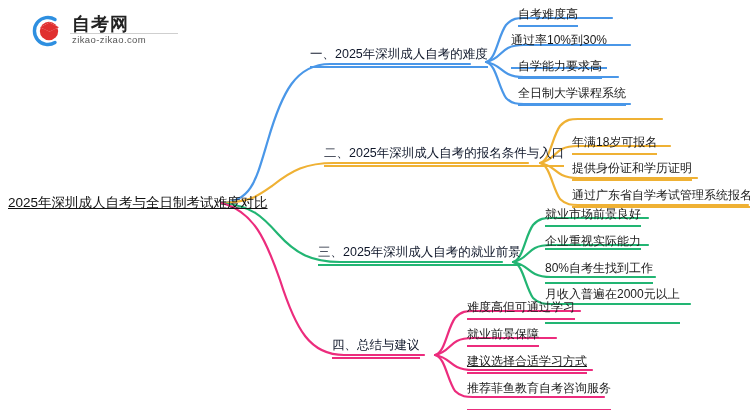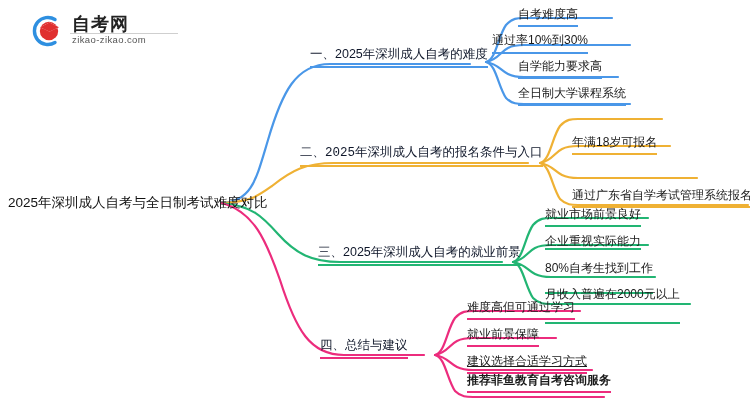--- a/index.html
+++ b/index.html
@@ -77,20 +77,21 @@
     white-space: nowrap;
     color: #1a1a1a;
     line-height: 1;
   }
   .root-node {
     font-size: 13.5px;
     font-weight: 500;
     left: 8px;
     top: 196px;
     color: #111111;
+    text-decoration: underline;
   }
   .l1-node {
     font-size: 12.5px;
     color: #0f172a;
   }
   .l2-node {
     font-size: 12px;
     color: #1a1a1a;
   }
 </style>
@@ -140,35 +141,36 @@
 
     <path d="M435,355 C445,353 447,329 455,318 C461,311 467,311 473,311 L580,311" fill="none" stroke="#ec2c7d" stroke-width="2.2" stroke-linecap="round"></path>
     <path d="M435,355 C447,353 449,345 457,341 C463,338 467,338 473,338 L556,338" fill="none" stroke="#ec2c7d" stroke-width="2.2" stroke-linecap="round"></path>
     <path d="M435,355 C447,357 449,363 457,367 C463,370 467,370 473,370 L592,370" fill="none" stroke="#ec2c7d" stroke-width="2.2" stroke-linecap="round"></path>
     <path d="M435,355 C445,357 447,379 455,391 C461,397 467,397 473,397 L604,397" fill="none" stroke="#ec2c7d" stroke-width="2.2" stroke-linecap="round"></path>
   </svg>
 
   <div class="node root-node">2025年深圳成人自考与全日制考试难度对比</div>
 
   <div class="node l1-node" style="left: 310px; top: 48px; border-bottom: 2.2px solid rgb(74, 151, 232); padding-bottom: 5px;">一、2025年深圳成人自考的难度</div>
-  <div class="node l1-node" style="left: 300px; top: 147px; border-bottom: 2.2px solid rgb(239, 177, 52); padding-bottom: 5px; font-family: Liberation Mono, monospace;">二、2025年深圳成人自考的报名条件与入口</div>
+  <div class="node l1-node" style="left: 324px; top: 147px; border-bottom: 2.2px solid rgb(239, 177, 52); padding-bottom: 5px;">二、2025年深圳成人自考的报名条件与入口</div>
   <div class="node l1-node" style="left: 318px; top: 246px; border-bottom: 2.2px solid rgb(34, 181, 115); padding-bottom: 5px;">三、2025年深圳成人自考的就业前景</div>
-  <div class="node l1-node" style="left: 320px; top: 339px; border-bottom: 2.2px solid rgb(236, 44, 125); padding-bottom: 5px;">四、总结与建议</div>
+  <div class="node l1-node" style="left: 332px; top: 339px; border-bottom: 2.2px solid rgb(236, 44, 125); padding-bottom: 5px;">四、总结与建议</div>
 
   <div class="node l2-node" style="left: 518px; top: 8px; border-bottom: 2.2px solid rgb(74, 151, 232); padding-bottom: 5px;">自考难度高</div>
-  <div class="node l2-node" style="left: 492px; top: 34px; border-bottom: 2.2px solid rgb(74, 151, 232); padding-bottom: 6px;">通过率10%到30%</div>
+  <div class="node l2-node" style="left: 511px; top: 34px; border-bottom: 2.2px solid rgb(74, 151, 232); padding-bottom: 21px;">通过率10%到30%</div>
   <div class="node l2-node" style="left: 518px; top: 60px; border-bottom: 2.2px solid rgb(74, 151, 232); padding-bottom: 5px;">自学能力要求高</div>
   <div class="node l2-node" style="left: 518px; top: 87px; border-bottom: 2.2px solid rgb(74, 151, 232); padding-bottom: 5px;">全日制大学课程系统</div>
 
   <div class="node l2-node" style="left: 572px; top: 136px; border-bottom: 2.2px solid rgb(239, 177, 52); padding-bottom: 5px;">年满18岁可报名</div>
+  <div class="node l2-node" style="left: 572px; top: 162px; border-bottom: 2.2px solid rgb(239, 177, 52); padding-bottom: 5px;">提供身份证和学历证明</div>
   <div class="node l2-node" style="left: 572px; top: 189px; border-bottom: 2.2px solid rgb(239, 177, 52); padding-bottom: 5px;">通过广东省自学考试管理系统报名</div>
 
   <div class="node l2-node" style="left: 545px; top: 208px; border-bottom: 2.2px solid rgb(34, 181, 115); padding-bottom: 5px;">就业市场前景良好</div>
   <div class="node l2-node" style="left: 545px; top: 235px; border-bottom: 2.2px solid rgb(34, 181, 115); padding-bottom: 1px;">企业重视实际能力</div>
-  <div class="node l2-node" style="left: 545px; top: 262px; border-bottom: 2.2px solid rgb(34, 181, 115); padding-bottom: 18px;">80%自考生找到工作</div>
+  <div class="node l2-node" style="left: 545px; top: 262px; border-bottom: 2.2px solid rgb(34, 181, 115); padding-bottom: 8px;">80%自考生找到工作</div>
   <div class="node l2-node" style="left: 545px; top: 288px; border-bottom: 2.2px solid rgb(34, 181, 115); padding-bottom: 22px;">月收入普遍在2000元以上</div>
 
   <div class="node l2-node" style="left: 467px; top: 301px; border-bottom: 2.2px solid rgb(236, 44, 125); padding-bottom: 5px;">难度高但可通过学习</div>
   <div class="node l2-node" style="left: 467px; top: 328px; border-bottom: 2.2px solid rgb(236, 44, 125); padding-bottom: 5px;">就业前景保障</div>
   <div class="node l2-node" style="left: 467px; top: 355px; border-bottom: 2.2px solid rgb(236, 44, 125); padding-bottom: 5px; text-decoration: underline;">建议选择合适学习方式</div>
-  <div class="node l2-node" style="left: 467px; top: 374px; border-bottom: 2.2px solid rgb(236, 44, 125); padding-bottom: 5px; font-weight: bold;">推荐菲鱼教育自考咨询服务</div>
+  <div class="node l2-node" style="left: 467px; top: 382px; border-bottom: 2.2px solid rgb(236, 44, 125); padding-bottom: 15px;">推荐菲鱼教育自考咨询服务</div>
 
 </div>
 
 </body></html>

